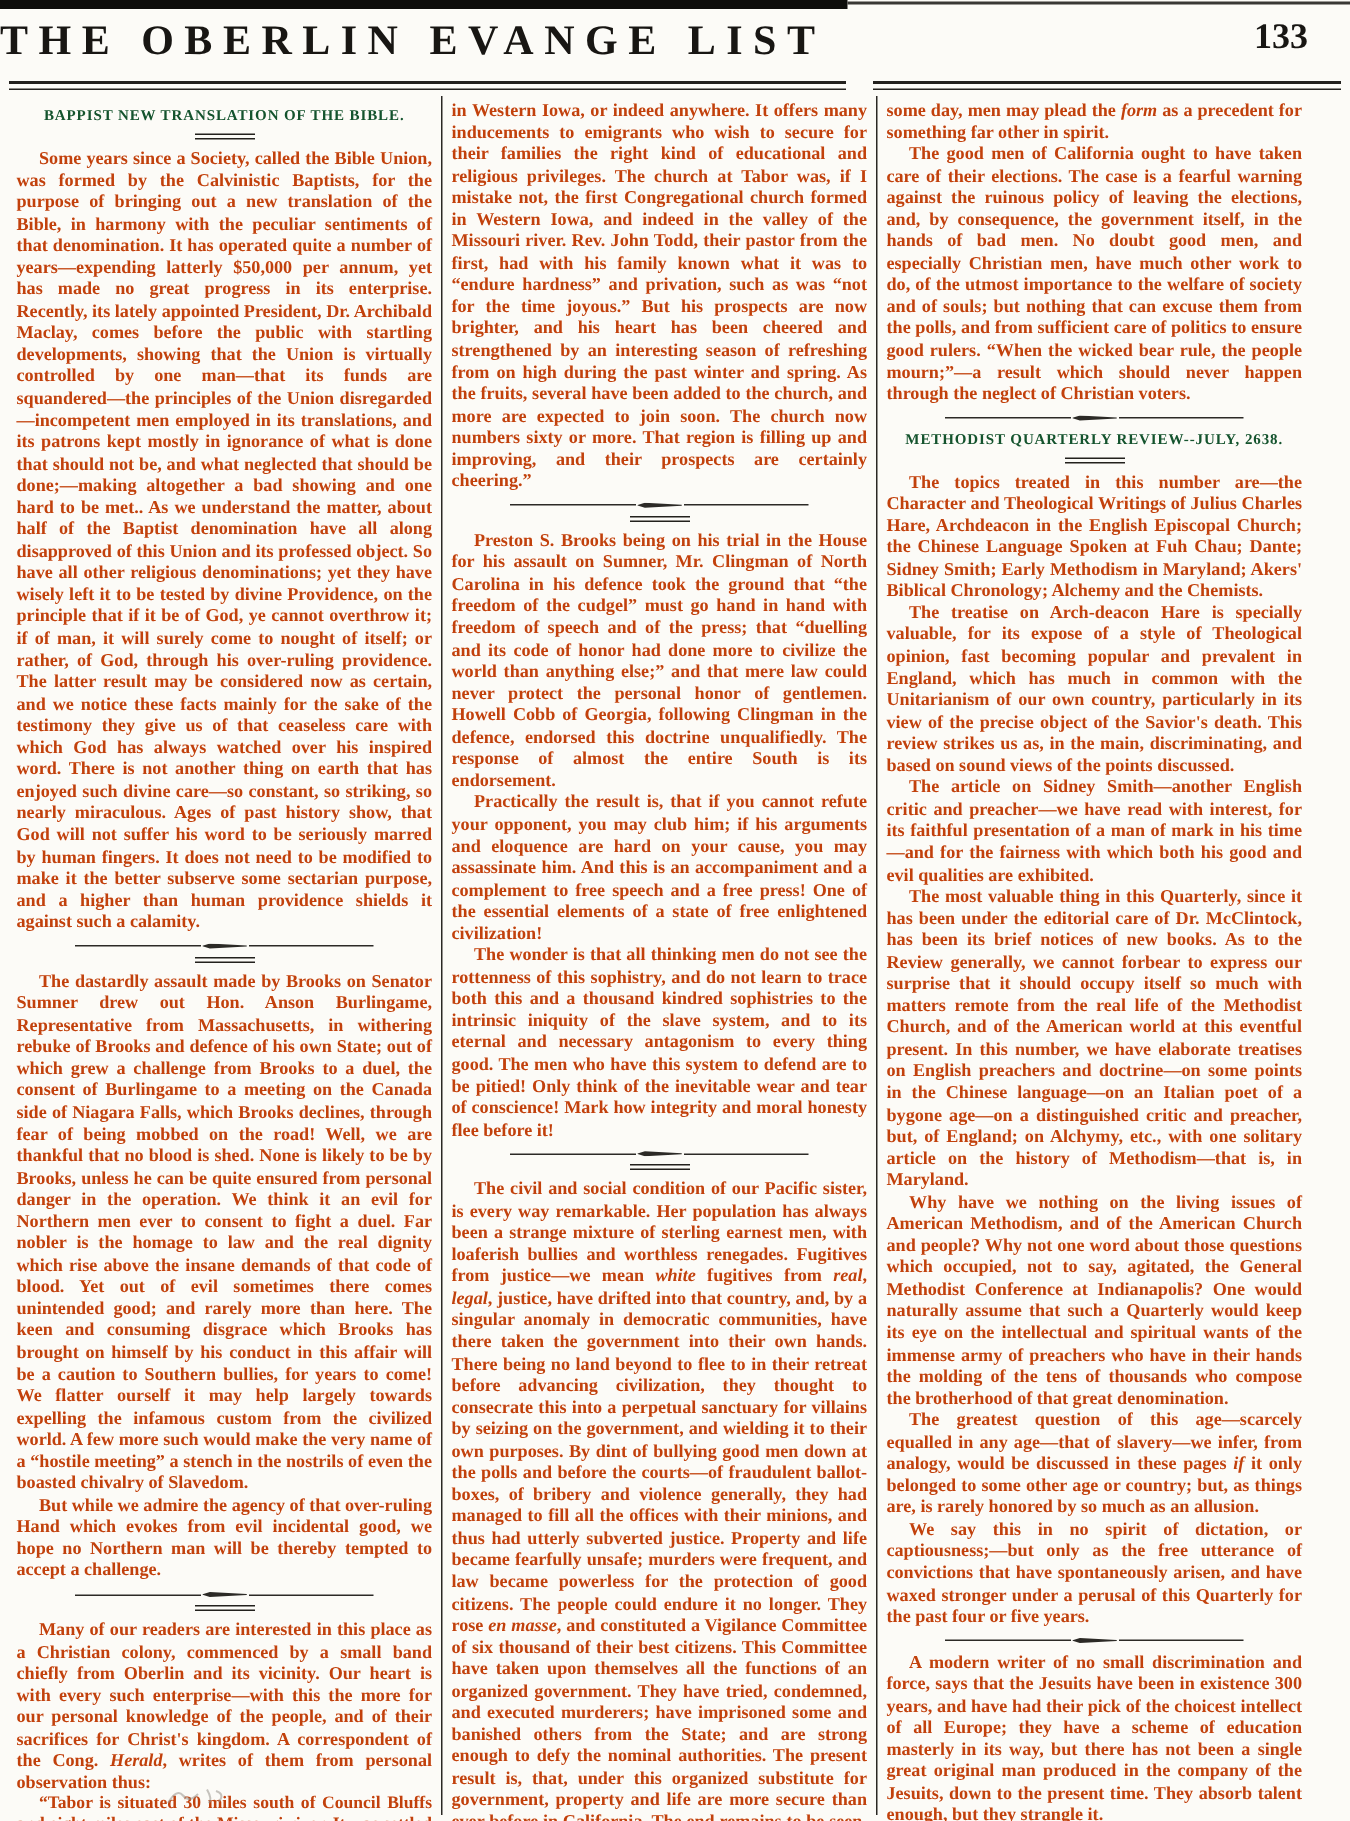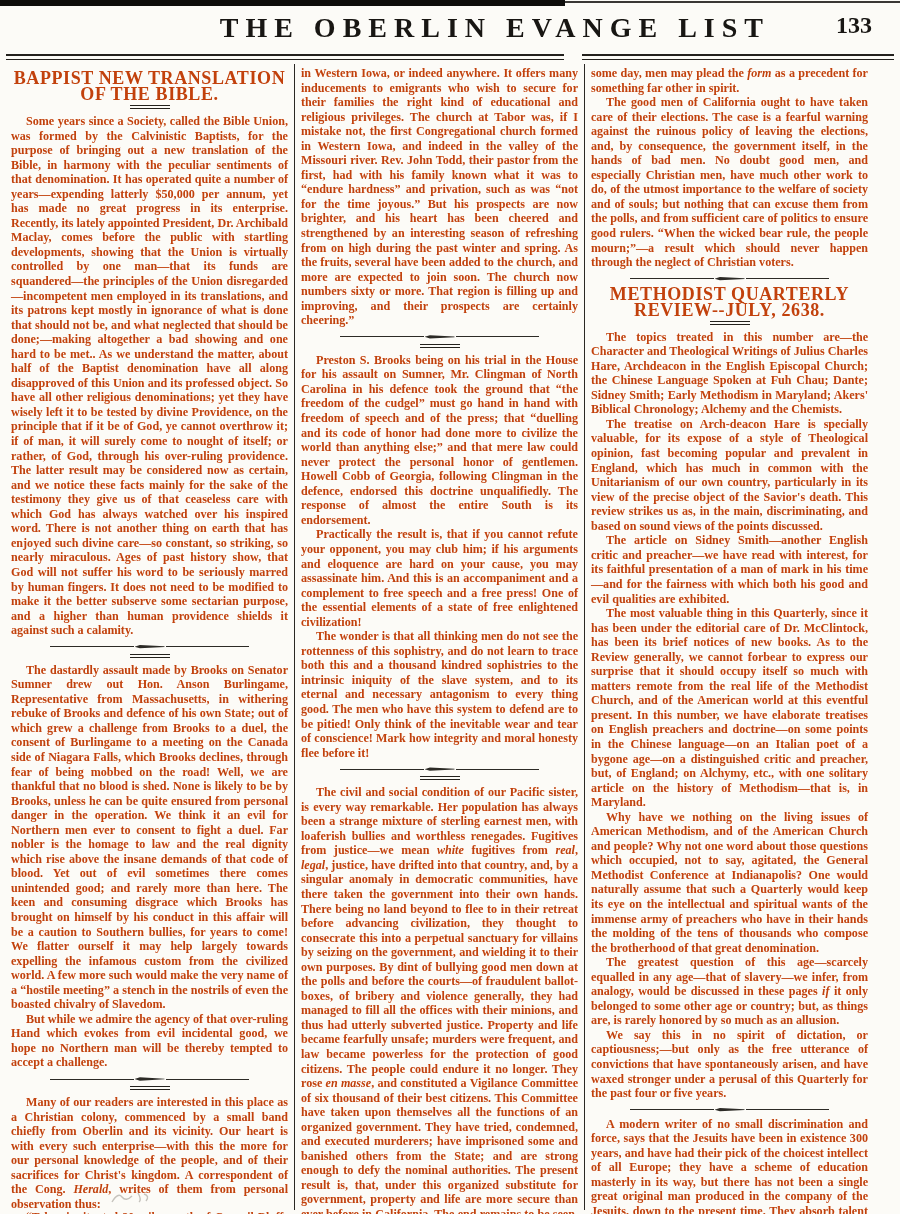--- a/index.html
+++ b/index.html
@@ -6,37 +6,37 @@
   body{
     width:900px;height:1214px;overflow:hidden;position:relative;
     background:#fcfbf7;color:#1c1a16;
     font-family:"Liberation Serif","DejaVu Serif",serif;
     -webkit-font-smoothing:antialiased;
   }
   .top-bar{position:absolute;top:0;left:0;width:565px;height:6px;background:#0e0d0b;}
   .top-bar-right{position:absolute;top:1px;left:565px;right:0;height:2px;background:#3a3835;}
   .masthead{position:relative;padding-top:12px;height:34px;}
   .mast-title{
-    position:absolute;left:0;right:130px;text-align:right;
+    position:absolute;left:0;right:130px;text-align:left;
     font-size:28px;font-weight:700;letter-spacing:7px;color:#181613;
     font-family:"Liberation Serif","DejaVu Serif",serif;
   }
   .mast-page{
     position:absolute;right:28px;top:12px;font-size:24px;font-weight:700;color:#181613;
   }
   .mast-rules{display:flex;margin:8px 6px 0 6px;gap:18px;}
   .mast-rule-seg{height:3px;border-top:2px solid #23211d;border-bottom:1px solid #23211d;}
   .seg-a{flex:0 0 558px;}
   .seg-b{flex:1;}
   .sheet{display:flex;align-items:stretch;padding:4px 6px 0 6px;height:1146px;}
   .col{width:287px;padding:2px 5px 0 5px;box-sizing:border-box;}
   .vrule{width:1px;background:#2a2824;margin:0 1px;}
   .article-title{
-    text-align:center;font-weight:700;font-size:18px;letter-spacing:0.6px;
-    margin:4px 0 1px 0;line-height:16px;color:#c2410c;
+    text-align:center;font-weight:700;font-size:10px;letter-spacing:0.6px;
+    margin:4px 0 1px 0;line-height:16px;color:#14532d;
   }
   .title-rule{
     width:40px;height:2px;margin:3px auto 5px auto;
     border-top:1px solid #23211d;border-bottom:1px solid #23211d;
   }
   .divider{display:flex;align-items:center;width:72%;margin:7px auto 5px auto;}
   .div-line{flex:1;height:1px;background:#2c2a26;}
   .div-orn{
     width:30px;height:4px;background:#2c2a26;margin:0 1px;
     clip-path:polygon(0 50%,18% 8%,100% 42%,100% 58%,18% 92%);

